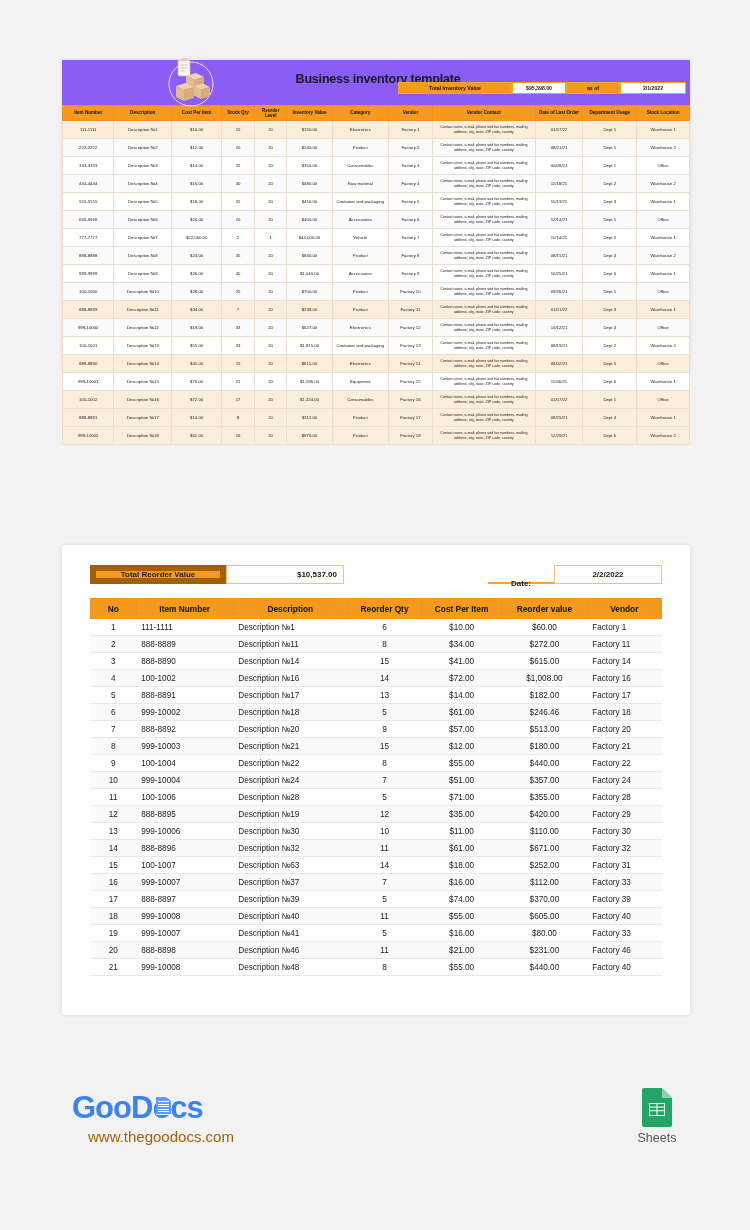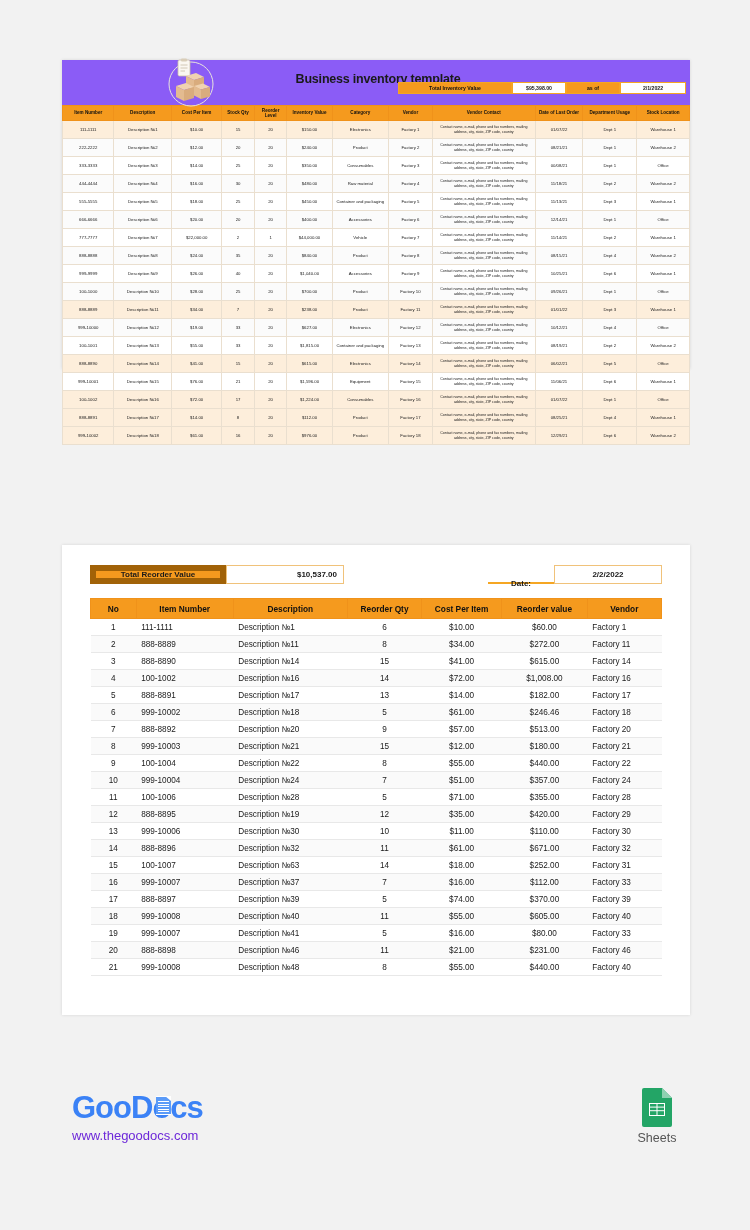--- a/index.html
+++ b/index.html
@@ -135,21 +135,21 @@
   table.ro td.left { text-align:left; }
   table.ro td.money{ text-align:center; }
   tr.ro-alt td { background:#fafafa; }
   .rc0{width:8%}.rc1{width:17%}.rc2{width:20%}.rc3{width:13%}
   .rc4{width:14%}.rc5{width:15%}.rc6{width:13%}
 
   
   .footer { position:absolute; left:0; top:1080px; width:750px; height:110px; }
   .logo-wrap { position:absolute; left:72px; top:10px; }
   .logo-text { font-size:31px; font-weight:bold; color:#3b82f6; letter-spacing:-1px; position:relative; }
-  .logo-url  { font-size:13px; color:#6d28d9; margin-top:2px; }
+  .logo-url  { font-size:15px; color:#a16207; margin-top:2px;margin-left:16px; }
   .doc-glyph {
     position:absolute; left:84px; top:6px;
     width:15px; height:19px;
     background:#ffffff;
   }
   .doc-glyph:before {
     content:""; position:absolute; left:0; top:1px;
     width:15px; height:17px; background:#5b9bf8;
     clip-path: polygon(0 0, 68% 0, 100% 24%, 100% 100%, 0 100%);
   }

